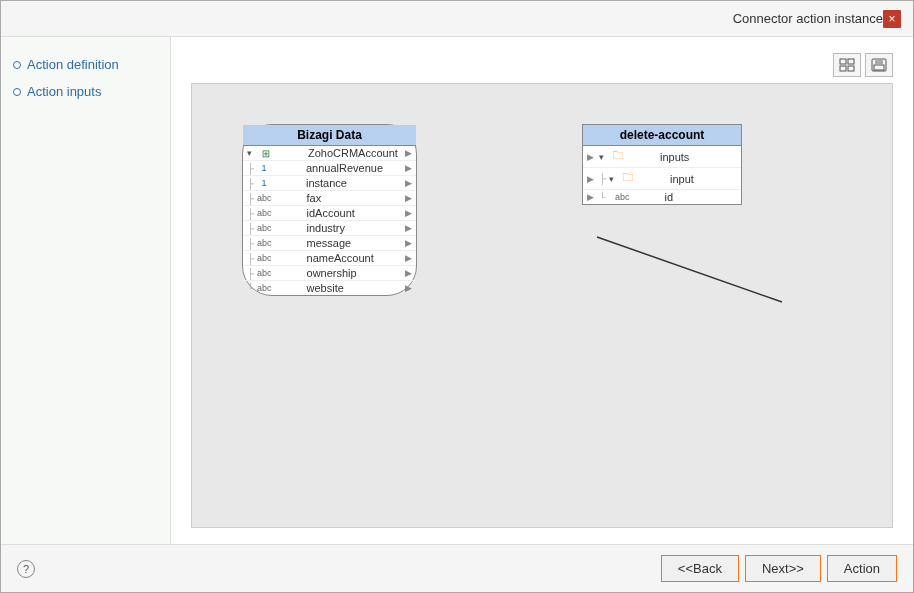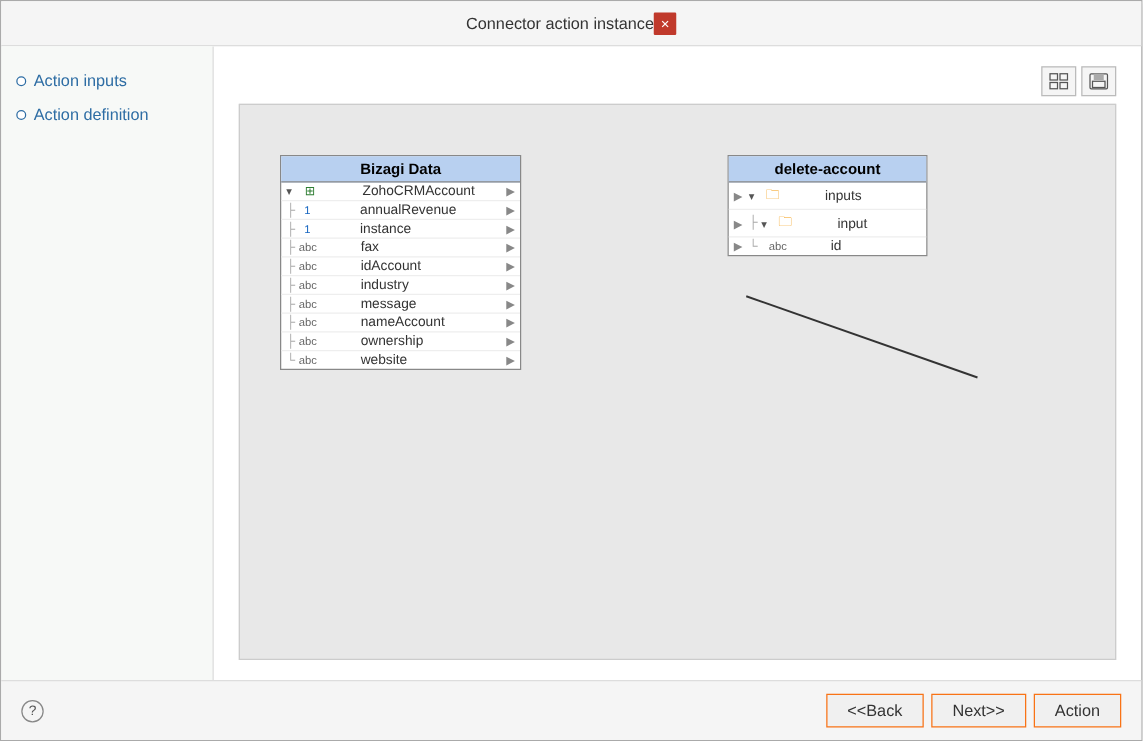--- a/index.html
+++ b/index.html
@@ -21,21 +21,21 @@
       border: 1px solid #aaa;
       display: flex;
       flex-direction: column;
       box-shadow: 2px 2px 8px rgba(0,0,0,0.3);
     }
     .title-bar {
       background: #f5f5f5;
       border-bottom: 1px solid #ddd;
       padding: 8px 12px;
       display: flex;
-      justify-content: center;
+      justify-content: flex-end;
       align-items: center;
       height: 36px;
     }
     .title-bar-text {
       font-size: 13px;
       color: #333;
     }
     .close-btn {
       width: 18px;
       height: 18px;
@@ -228,25 +228,25 @@
   <div class="title-bar">
     <span class="title-bar-text">Connector action instance</span>
     <button class="close-btn">×</button>
   </div>
 
   <div class="dialog-body">
 
     <div class="sidebar">
       <div class="sidebar-item">
         <span class="dot"></span>
-        <span>Action inputs</span>
+        <span>Action definition</span>
       </div>
       <div class="sidebar-item">
         <span class="dot"></span>
-        <span>Action definition</span>
+        <span>Action inputs</span>
       </div>
     </div>
 
     <div class="main-content">
 
       <div class="toolbar">
         <button class="toolbar-btn" title="Grid">
           <svg width="16" height="14" viewBox="0 0 16 14">
             <rect x="1" y="1" width="6" height="5" fill="none" stroke="#555" stroke-width="1"></rect>
             <rect x="9" y="1" width="6" height="5" fill="none" stroke="#555" stroke-width="1"></rect>
@@ -264,21 +264,21 @@
       </div>
 
       <div class="mapping-area">
         <div class="mapping-canvas">
 
           <svg class="connector-svg" width="700" height="400">
 
             <line x1="405" y1="153" x2="590" y2="218" stroke="#333" stroke-width="1.5"></line>
           </svg>
 
-          <div class="data-table" style="left: 32px; top: 40px; width: 193px;">
+          <div class="data-table" style="left: 50px; top: 40px; width: 175px; border-radius: 30px;">
             <div class="data-table-header">Bizagi Data</div>
             <div class="data-table-rows">
 
               <div class="data-row">
                 <span class="icon-expand">▾</span>
                 <span class="icon-type icon-table">⊞</span>
                 <span class="row-label">ZohoCRMAccount</span>
                 <span class="arrow-port">▶</span>
               </div>
 

